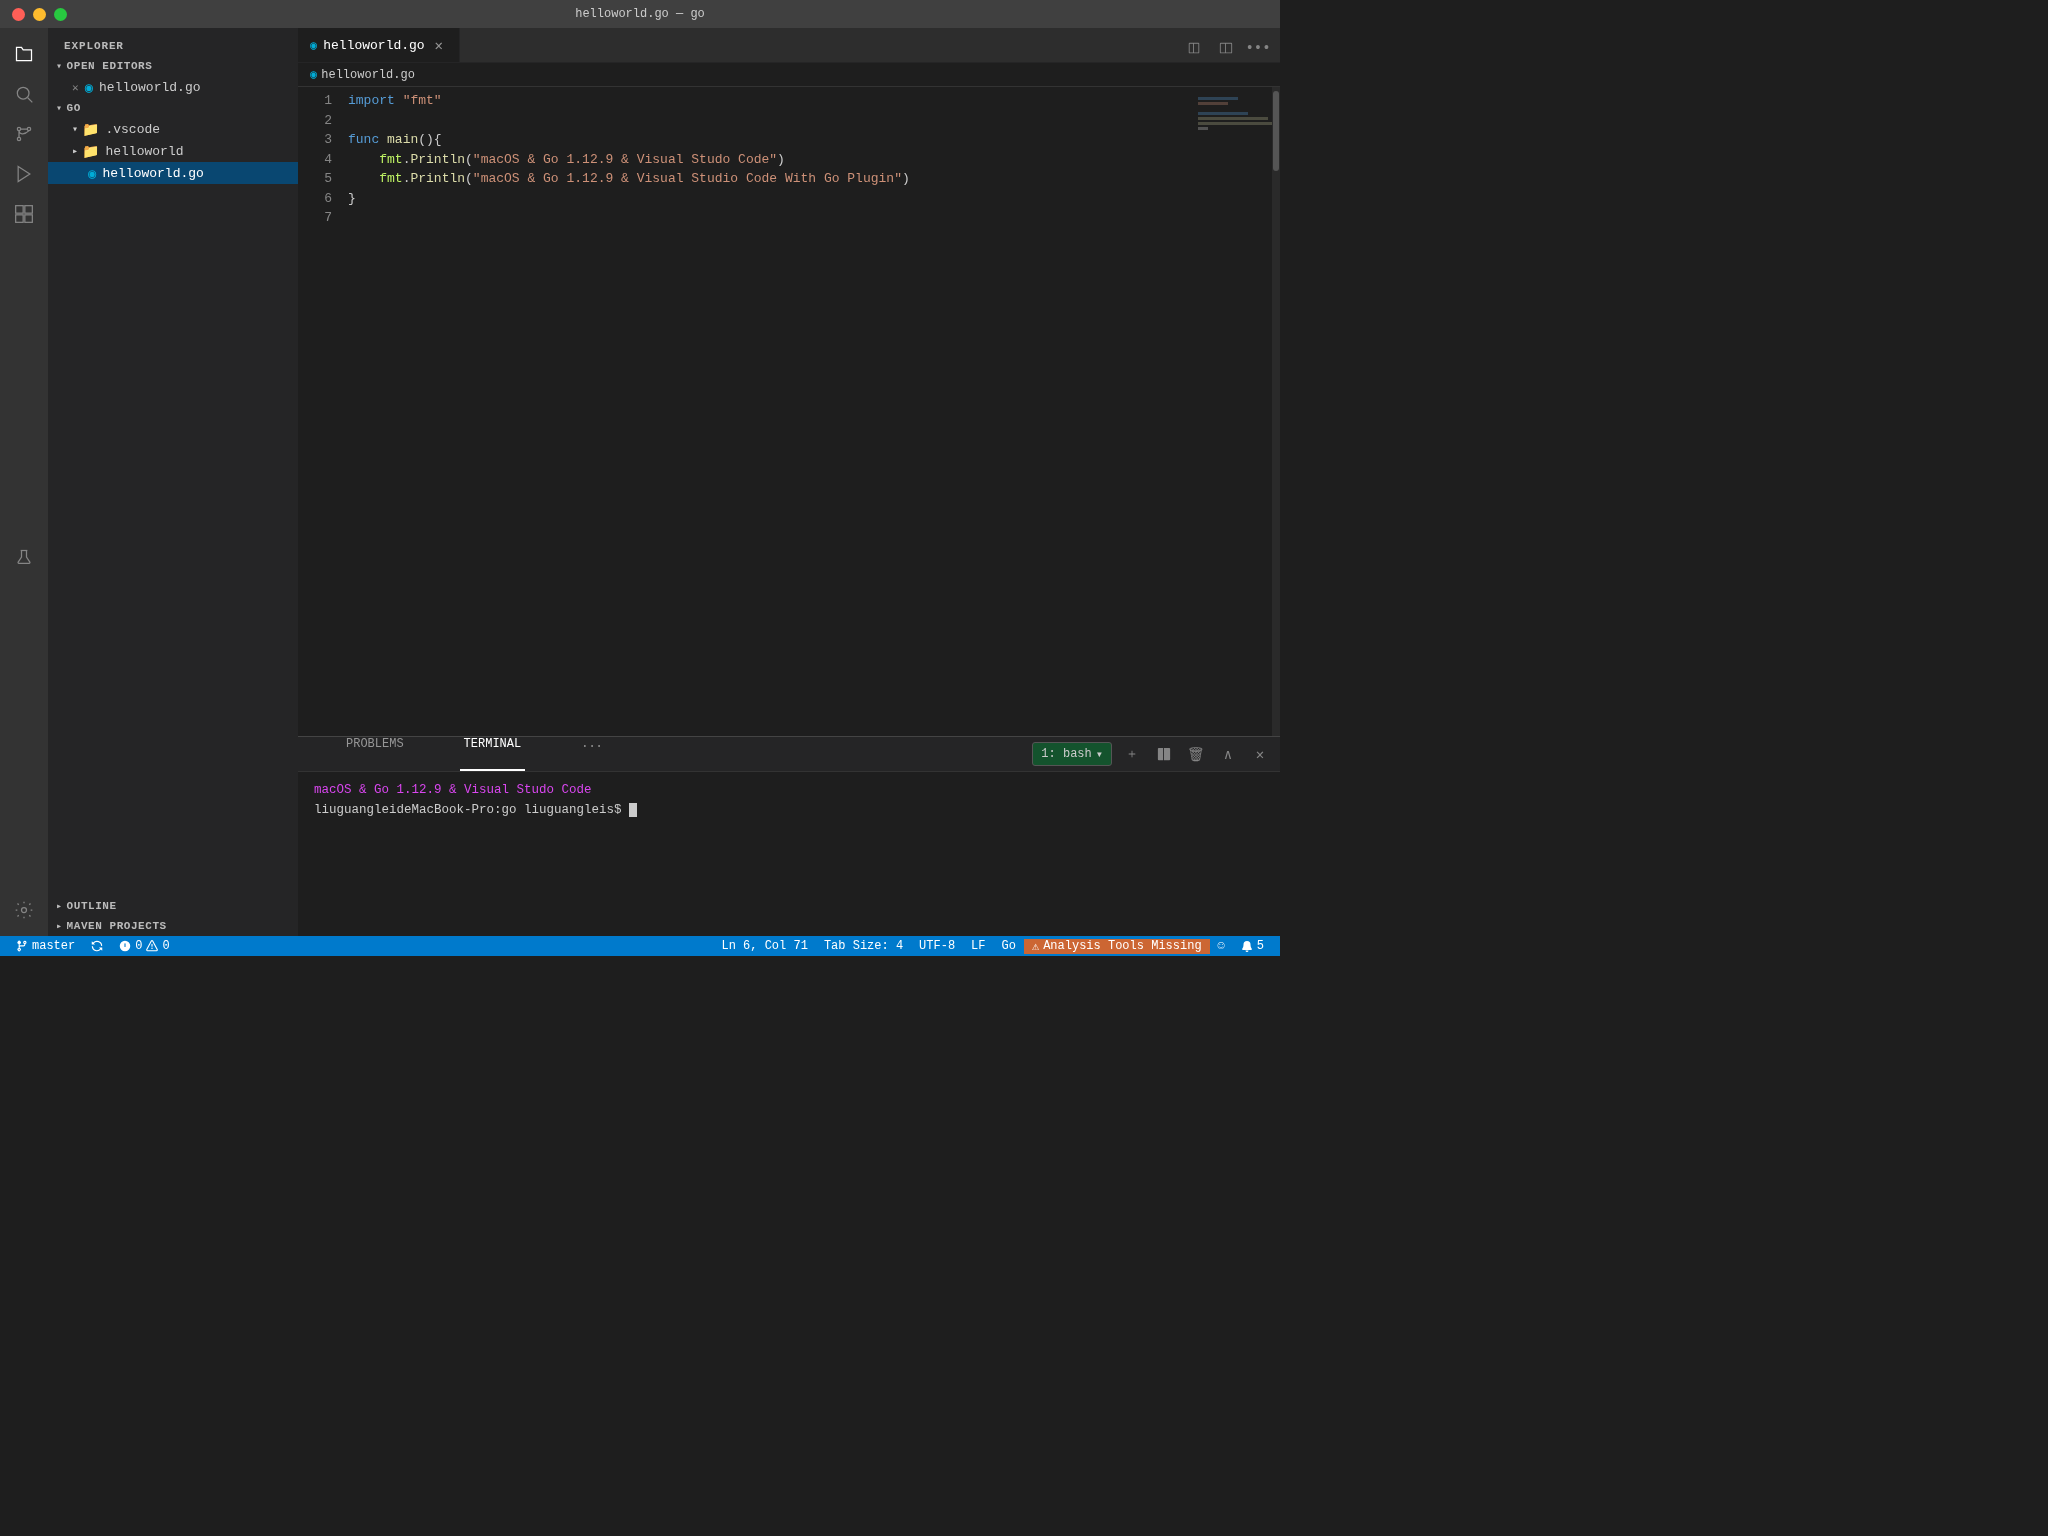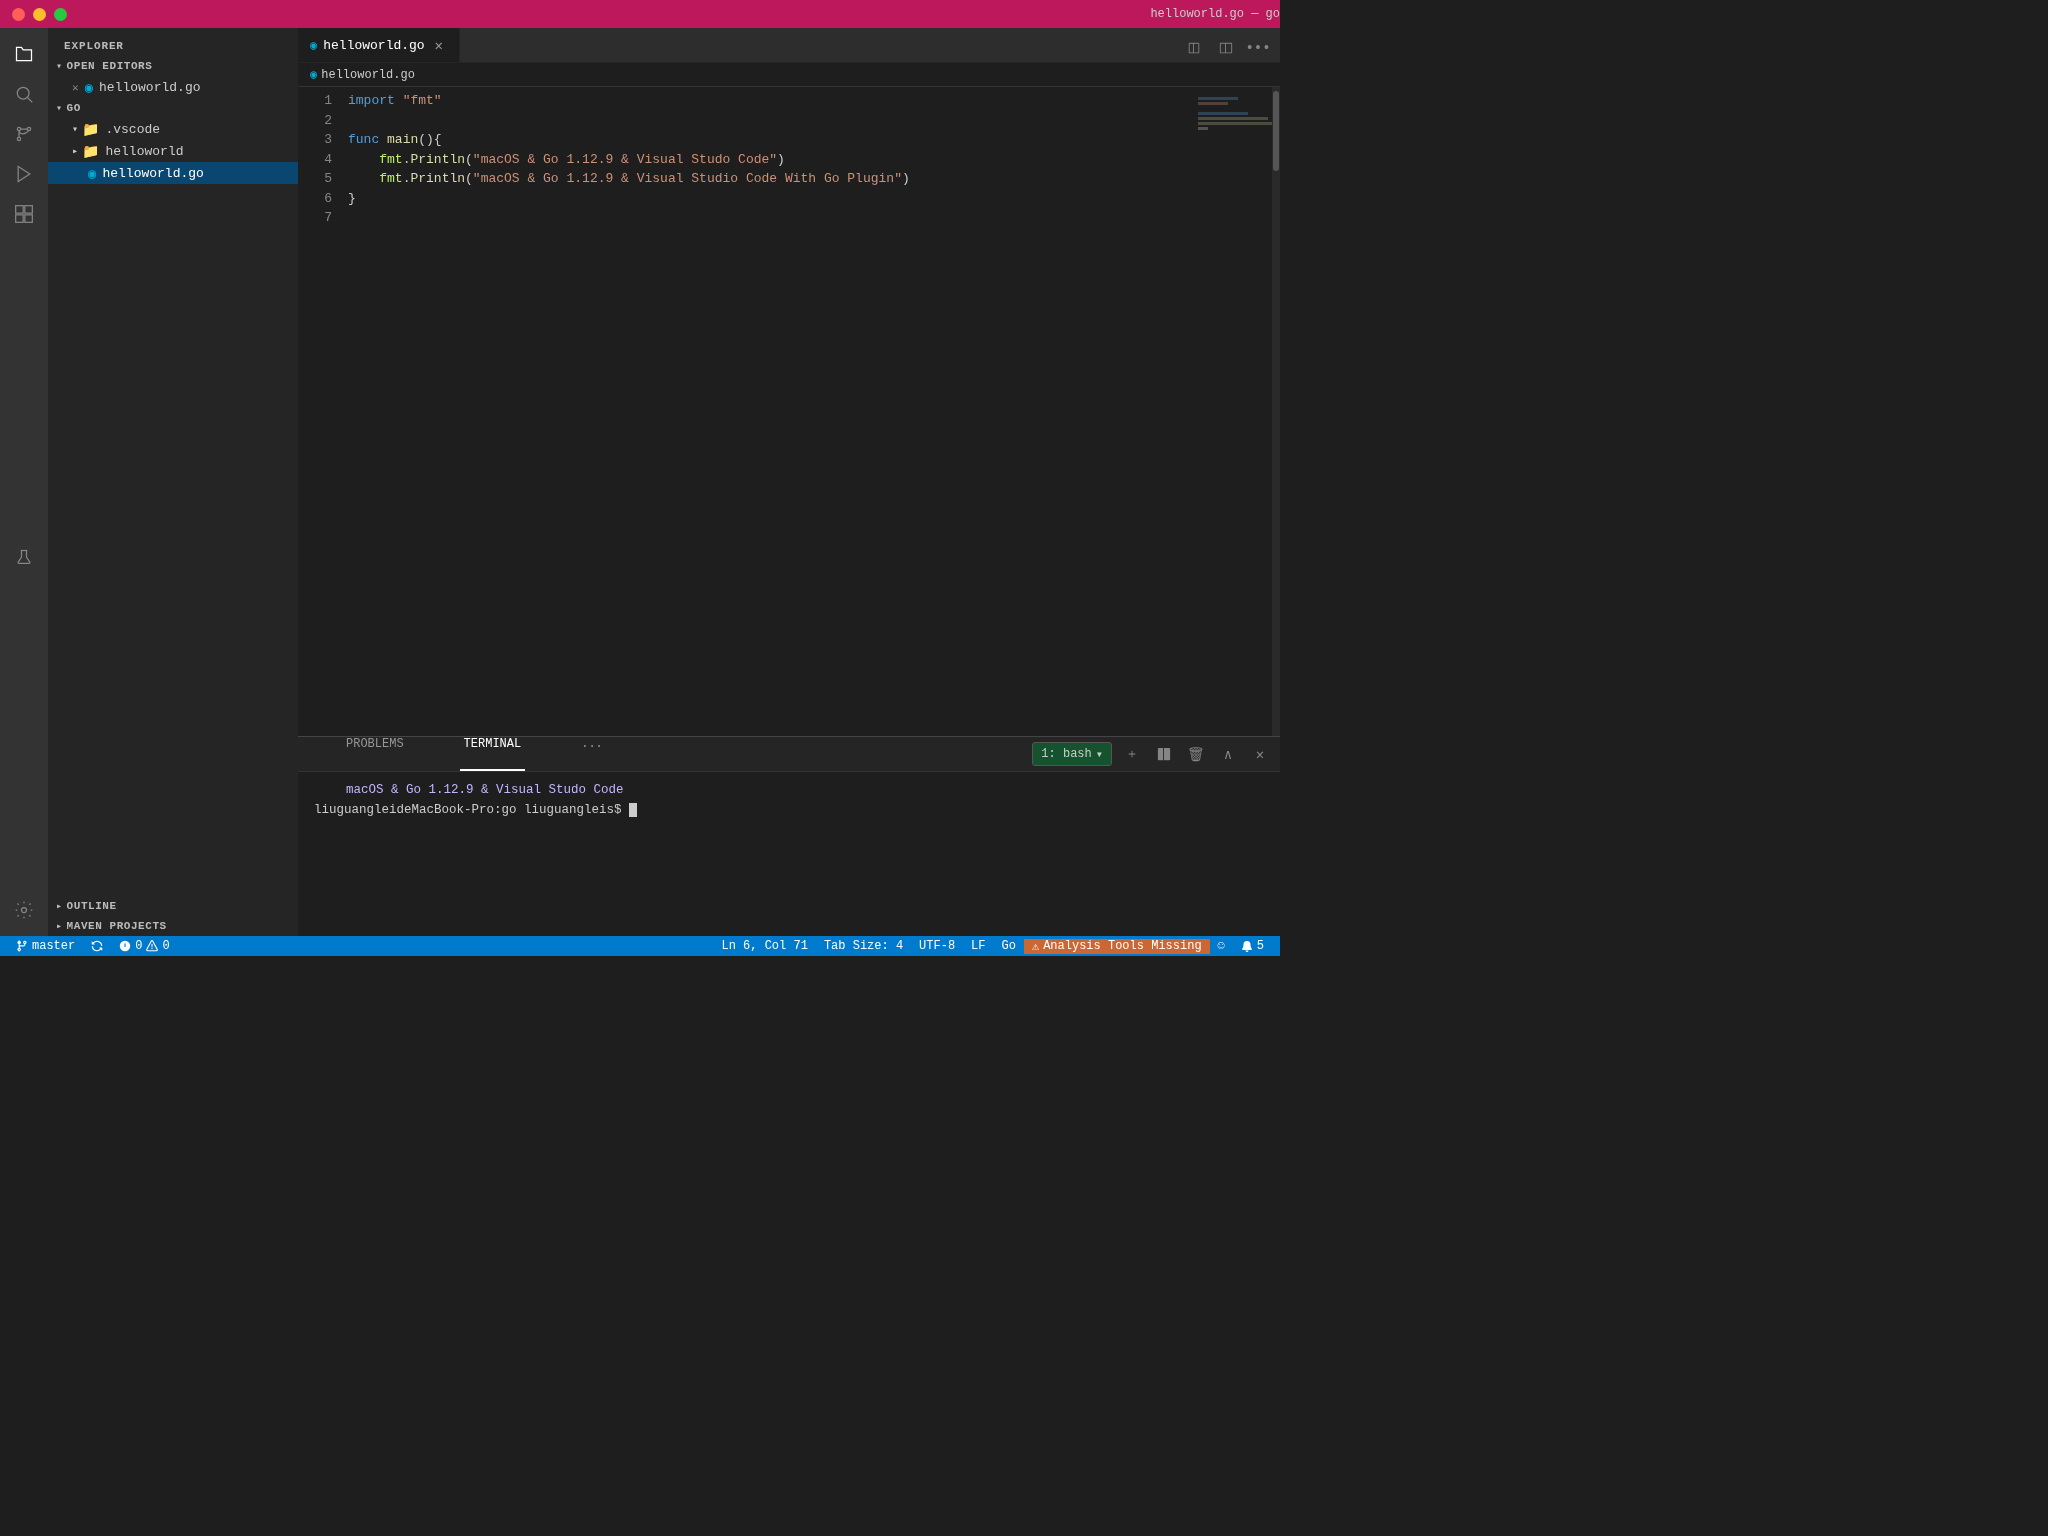--- a/index.html
+++ b/index.html
@@ -9,24 +9,24 @@
       background: #1e1e1e;
       font-family: 'Menlo', 'Monaco', 'Courier New', monospace;
       font-size: 13px;
       color: #cccccc;
       overflow: hidden;
     }
 
     
     .title-bar {
       height: 28px;
-      background: #be185d;
-      display: flex;
-      align-items: center;
-      justify-content: flex-end;
+      background: #404040;
+      display: flex;
+      align-items: center;
+      justify-content: center;
       position: relative;
     }
     .title-bar-buttons {
       position: absolute;
       left: 12px;
       display: flex;
       gap: 8px;
       align-items: center;
     }
     .tb-btn {
@@ -320,21 +320,21 @@
       flex: 1;
       padding: 8px 16px;
       font-size: 12.5px;
       line-height: 1.6;
       color: #cccccc;
       overflow: auto;
       background: #1e1e1e;
     }
     .terminal-prompt { color: #cccccc; }
     .terminal-cmd { color: #4fc1ff; }
-    .terminal-output { color: #c4b5fd; margin-left: 32px; }
+    .terminal-output { color: #d946ef; }
     .terminal-cursor {
       display: inline-block;
       width: 8px;
       height: 14px;
       background: #cccccc;
       vertical-align: middle;
       animation: blink 1s step-end infinite;
     }
     @keyframes blink { 50% { opacity: 0; } }
 

